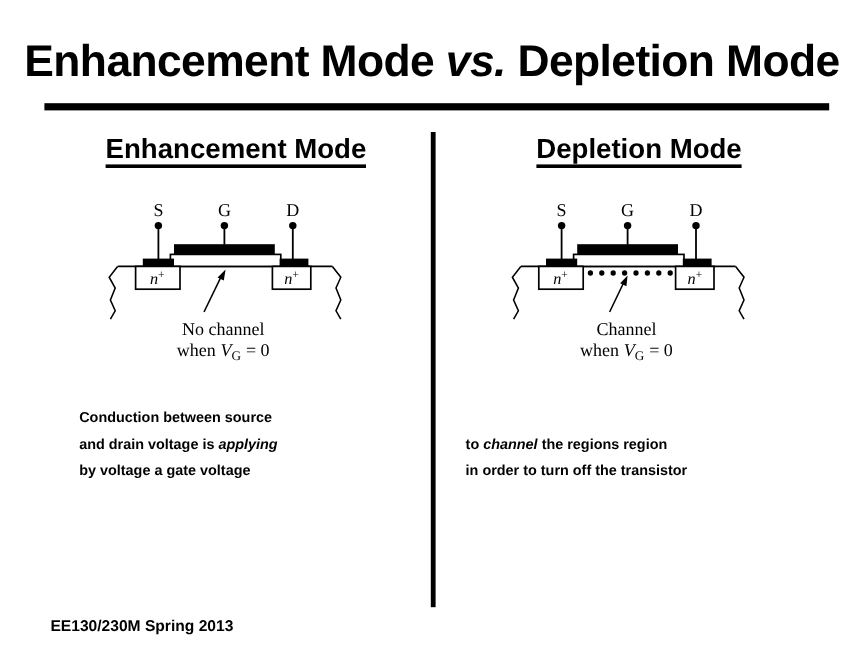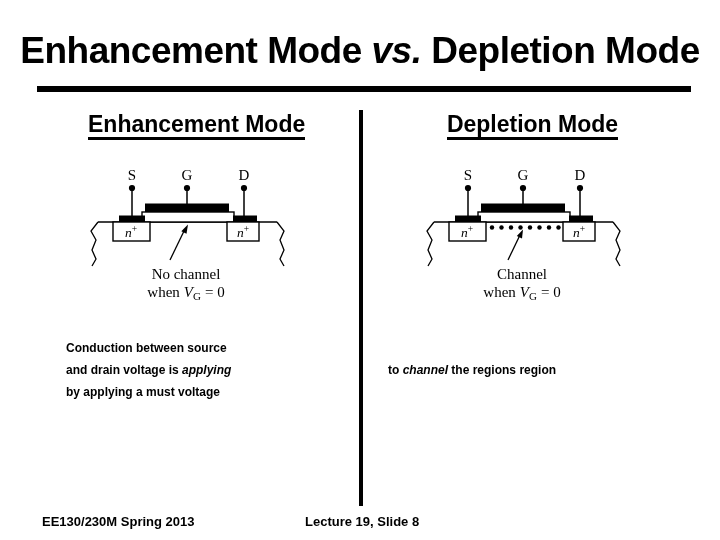--- a/index.html
+++ b/index.html
@@ -156,20 +156,19 @@
         <circle cx="134.5" cy="69.5" r="2.2"></circle>
     </g>
     <g>
       <line x1="84" y1="102" x2="96" y2="77" stroke="#000" stroke-width="1.3"></line>
       <polygon points="99,71.5 98,80.5 92.8,78" fill="#000"></polygon>
     </g>
     <text class="cap" x="98" y="121">Channel</text>
     <text class="cap" x="98" y="139"><tspan>when</tspan><tspan font-style="italic" dx="4">V</tspan><tspan dy="3" font-size="11">G</tspan><tspan dx="4" dy="-3">= 0</tspan></text>
   </svg>
 
-  <p class="desc" id="desc-left"><span>Conduction between source</span><br><span>and drain voltage is </span><em>applying</em><span></span><br><span>by applying a must voltage</span></p>
+  <p class="desc" id="desc-left"><span>Conduction between source</span><br><span>and drain voltage is </span><em>applying</em><span></span><br><span>by voltage a gate voltage</span></p>
 
-  <p class="desc" id="desc-right"><br><span>to </span><em>channel</em><span> the regions region</span><br></p>
+  <p class="desc" id="desc-right"><br><span>to </span><em>channel</em><span> the regions region</span><br><span>in order to turn off the transistor</span></p>
 
   <div class="footer-text" id="footer-course">EE130/230M Spring 2013</div>
-  <div class="footer-text" id="footer-slide">Lecture 19, Slide 8</div>
 
 </div>
 
 </body></html>

